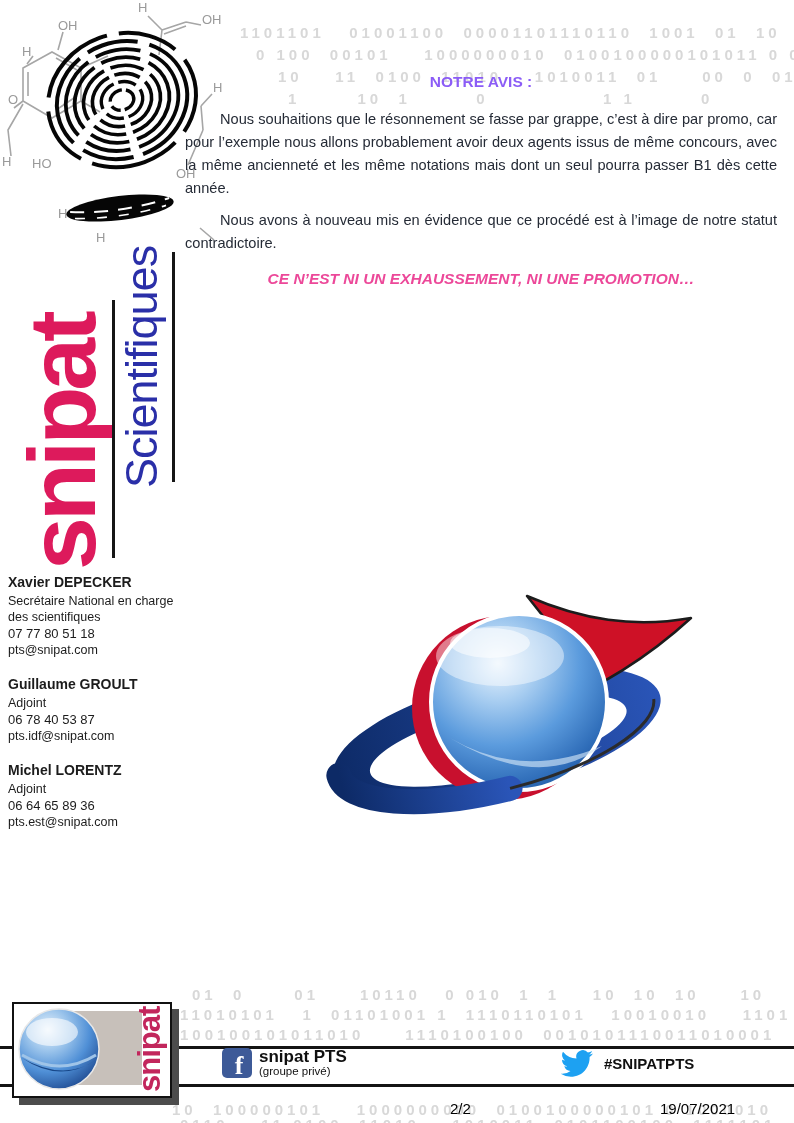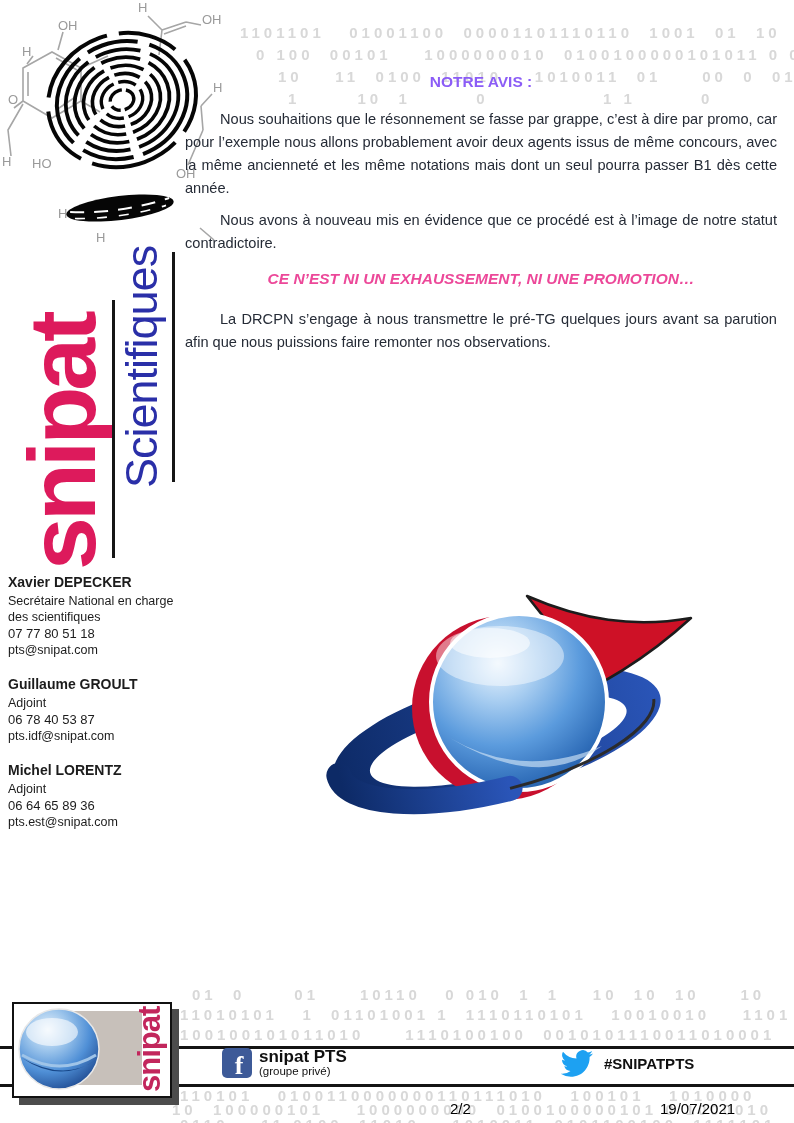--- a/index.html
+++ b/index.html
@@ -93,21 +93,20 @@
         <path d="M74 213 q 46 6 92 -2" stroke="#fff" stroke-width="1.6" stroke-dasharray="10 12"></path>
       </g>
     </g>
   </svg>
 
   <div class="textcol">
     <div class="red-head">NOTRE AVIS :</div>
     <p>Nous souhaitions que le résonnement se fasse par grappe, c’est à dire par promo, car pour l’exemple nous allons probablement avoir deux agents issus de même concours, avec la même ancienneté et les même notations mais dont un seul pourra passer B1 dès cette année.</p>
     <p>Nous avons à nouveau mis en évidence que ce procédé est à l’image de notre statut contradictoire.</p>
     <div class="red-head2">CE N’EST NI UN EXHAUSSEMENT, NI UNE PROMOTION…</div>
-    <p>La DRCPN s’engage à nous transmettre le pré-TG quelques jours avant sa parution afin que nous puissions faire remonter nos observations.</p>
   </div>
 
   <div class="brand-snipat vtext">snipat</div>
   <div class="vline" style="left:112px;top:300px;height:258px;"></div>
   <div class="brand-sci vtext">Scientifiques</div>
   <div class="vline" style="left:172px;top:252px;height:230px;"></div>
 
   <div class="contacts">
     <div class="contact">
       <div class="name">Xavier DEPECKER</div>
@@ -154,21 +153,20 @@
     <path d="M128 152 q 72 42 152 8 q -62 46 -152 -8" fill="#cfe4f6" opacity="0.65"></path>
     <g transform="rotate(-14 175 150)">
       <path d="M12 150 A163 54 0 0 0 175 204" fill="none" stroke="url(#ringG)" stroke-width="25" stroke-linecap="round"></path>
       <path d="M175 204 A163 54 0 0 0 336 152" fill="none" stroke="#2b2b2b" stroke-width="3"></path>
     </g>
   </svg>
 
   <div class="bin" style="left:192px;top:986px;">01  0      01     10110   0 010  1  1    10  10  10     10</div>
   <div class="bin" style="left:180px;top:1006px;">11010101   1  01101001 1  1110110101   10010010    1101</div>
   <div class="bin" style="left:180px;top:1026px;">100100101011010     1110100100  0010101110011010001</div>
-  <div class="bin" style="left:180px;top:1087px;">110101   0100110000000110111010   100101   1010000</div>
   <div class="bin" style="left:172px;top:1101px;">10  100000101    1000000000  0100100000101 0 1000010</div>
   <div class="bin" style="left:180px;top:1116px;">0110    11 0100  11010    1010011  0101100100  1111101</div>
 
   <div class="abs" style="left:0;top:1049px;width:794px;height:35px;background:#fff;"></div>
   <div class="rule" style="top:1046px;"></div>
   <div class="rule" style="top:1084px;"></div>
 
   <div class="logobox">
     <div class="grayrect"></div>
     <svg class="abs" style="left:2px;top:2px;" width="86" height="86" viewBox="0 0 86 86">

